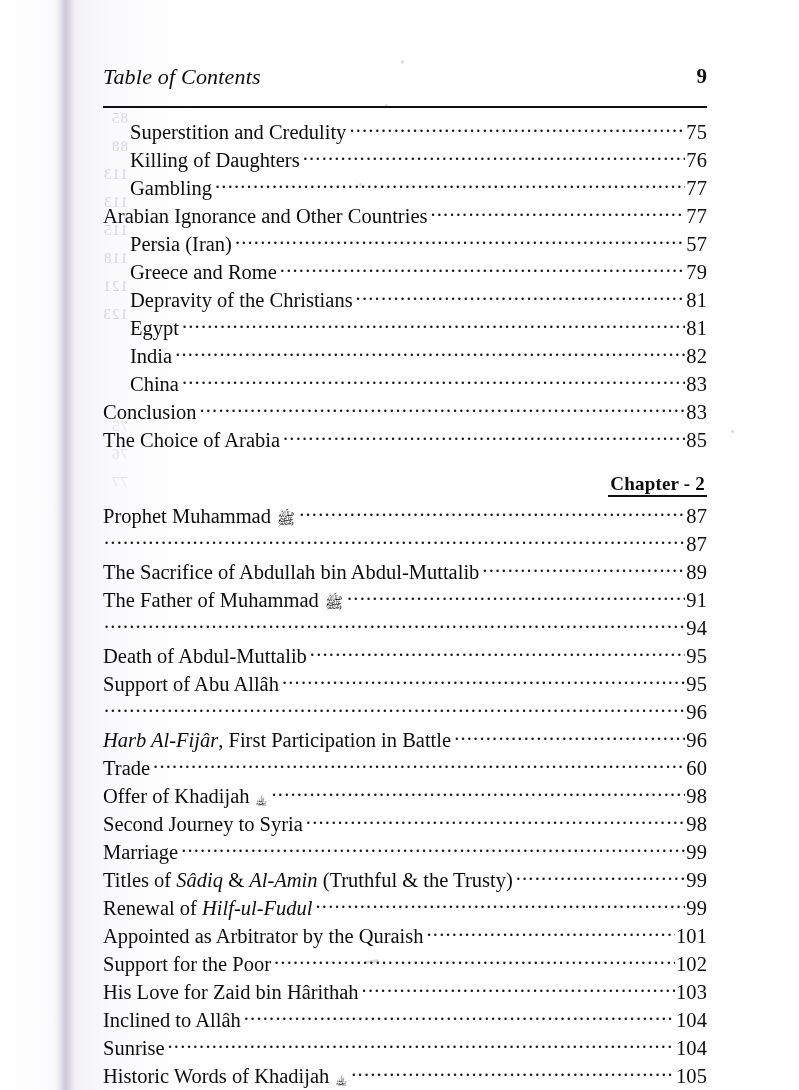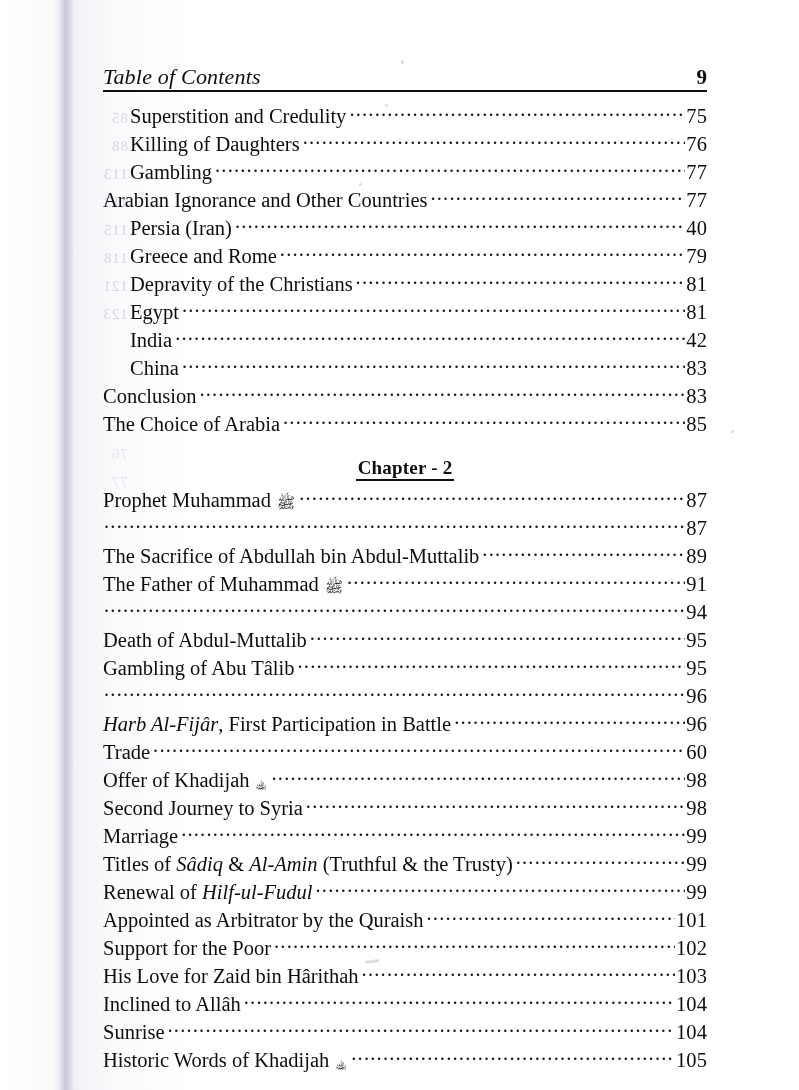--- a/index.html
+++ b/index.html
@@ -73,39 +73,39 @@
   .content {
     position: absolute;
     left: 103px;
     top: 0;
     width: 604px;
   }
 
   
   .running-head {
     display: flex;
-    align-items: flex-end;
+    align-items: flex-start;
     justify-content: space-between;
     padding-top: 64px;
     border-bottom: 2px solid #101010;
-    padding-bottom: 0;
+    padding-bottom: 16px;
   }
   .rh-title {
     font-style: italic;
     font-size: 22px;
     letter-spacing: .2px;
   }
   .rh-page {
     font-size: 21px;
     font-weight: bold;
   }
 
   
   .chapter-heading {
-    text-align: center;
+    text-align: right;
     margin: 19px 0 7px 0;
   }
   .chapter-heading span {
     font-size: 19px;
     font-weight: bold;
     border-bottom: 2.2px solid #101010;
     padding: 0 2px 1px 2px;
     letter-spacing: .2px;
   }
 
@@ -205,41 +205,41 @@
           <span class="entry-page">77</span>
         </div>
         <div class="toc-entry">
           <span class="entry-title"><span>Arabian Ignorance and Other Countries</span></span>
           <span class="leader"></span>
           <span class="entry-page">77</span>
         </div>
         <div class="toc-entry lvl2">
           <span class="entry-title"><span>Persia (Iran)</span></span>
           <span class="leader"></span>
-          <span class="entry-page">40</span>
+          <span class="entry-page">57</span>
         </div>
         <div class="toc-entry lvl2">
           <span class="entry-title"><span>Greece and Rome</span></span>
           <span class="leader"></span>
           <span class="entry-page">79</span>
         </div>
         <div class="toc-entry lvl2">
           <span class="entry-title"><span>Depravity of the Christians</span></span>
           <span class="leader"></span>
           <span class="entry-page">81</span>
         </div>
         <div class="toc-entry lvl2">
           <span class="entry-title"><span>Egypt</span></span>
           <span class="leader"></span>
           <span class="entry-page">81</span>
         </div>
         <div class="toc-entry lvl2">
           <span class="entry-title"><span>India</span></span>
           <span class="leader"></span>
-          <span class="entry-page">42</span>
+          <span class="entry-page">82</span>
         </div>
         <div class="toc-entry lvl2">
           <span class="entry-title"><span>China</span></span>
           <span class="leader"></span>
           <span class="entry-page">83</span>
         </div>
         <div class="toc-entry">
           <span class="entry-title"><span>Conclusion</span></span>
           <span class="leader"></span>
           <span class="entry-page">83</span>
@@ -272,21 +272,21 @@
         <div class="toc-entry">
           <span class="leader"></span>
           <span class="entry-page">94</span>
         </div>
         <div class="toc-entry">
           <span class="entry-title"><span>Death of Abdul-Muttalib</span></span>
           <span class="leader"></span>
           <span class="entry-page">95</span>
         </div>
         <div class="toc-entry">
-          <span class="entry-title"><span>Gambling of Abu Tâlib</span></span>
+          <span class="entry-title"><span>Support of Abu Allâh</span></span>
           <span class="leader"></span>
           <span class="entry-page">95</span>
         </div>
         <div class="toc-entry">
           <span class="leader"></span>
           <span class="entry-page">96</span>
         </div>
         <div class="toc-entry">
           <span class="entry-title"><span class="it">Harb Al-Fijâr</span><span>, First Participation in Battle</span></span>
           <span class="leader"></span>

